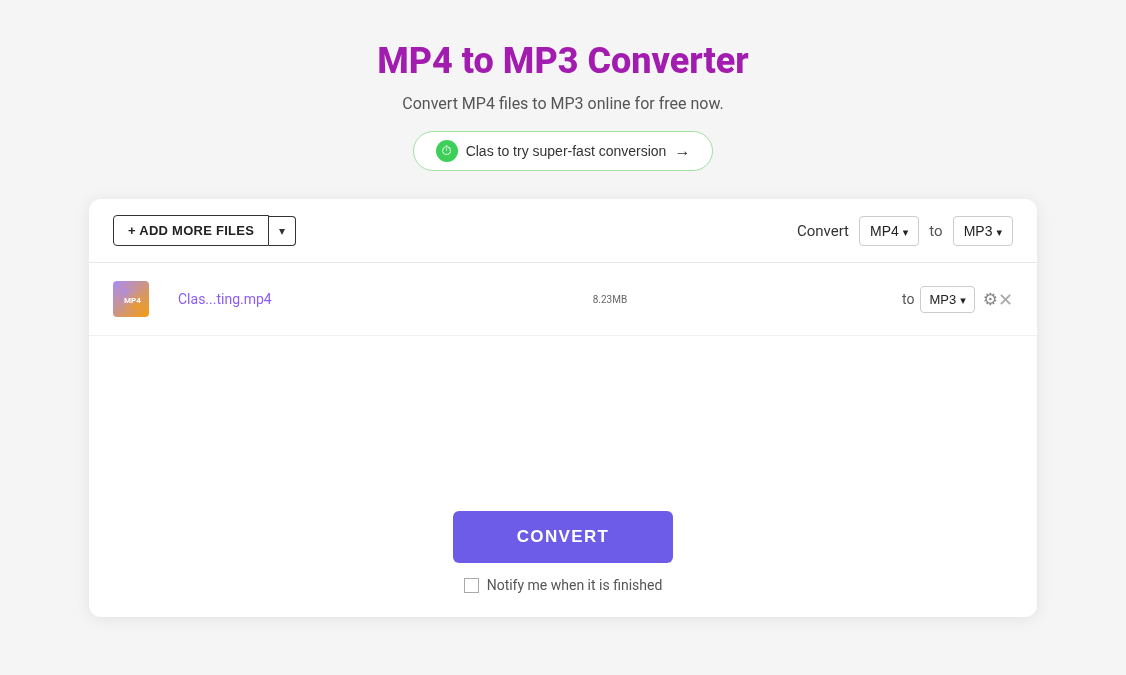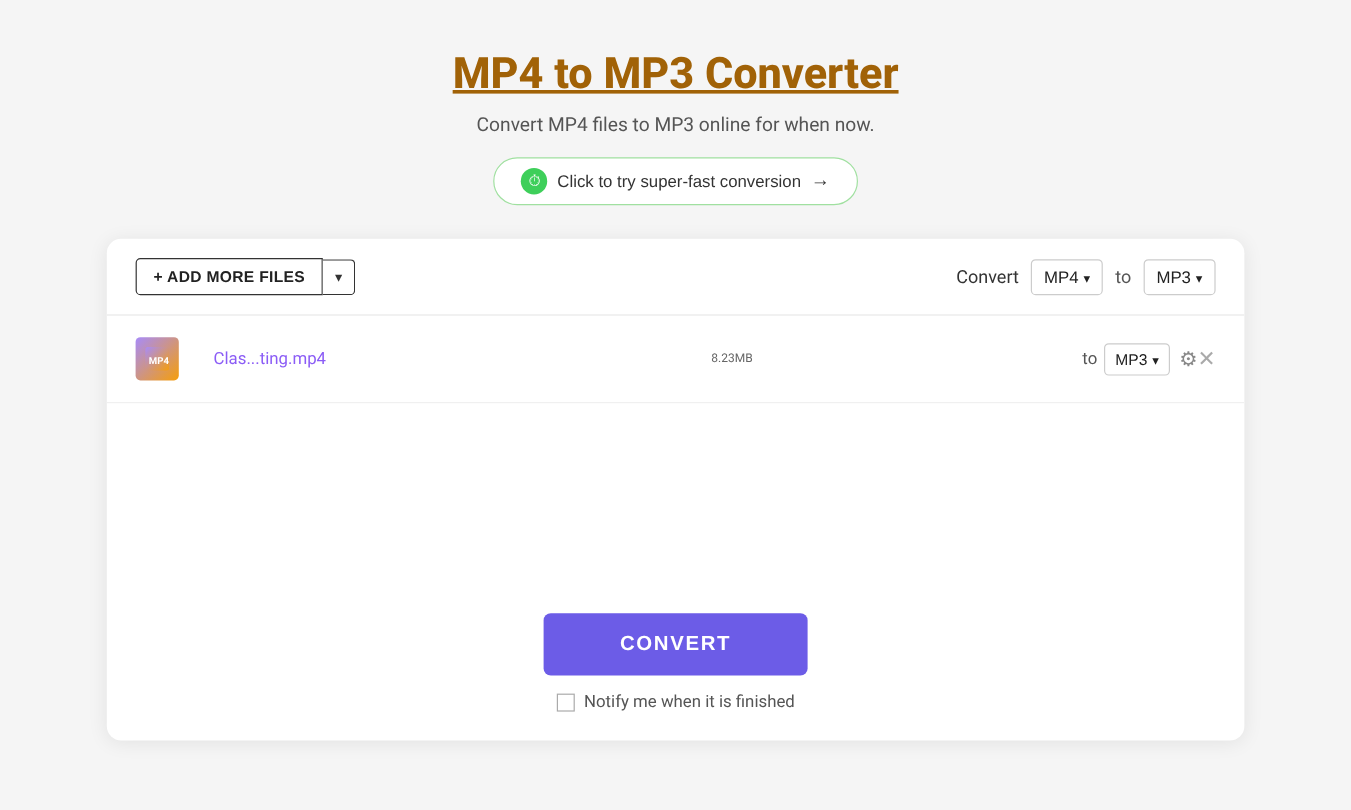--- a/index.html
+++ b/index.html
@@ -17,24 +17,23 @@
       min-height: 675px;
       background: #f5f5f5;
       display: flex;
       flex-direction: column;
       align-items: center;
       padding: 40px 20px 20px;
     }
     .page-title {
       font-size: 36px;
       font-weight: 800;
-      color: #a16207;
+      color: #a21caf;
       margin-bottom: 12px;
       text-align: center;
-      text-decoration: underline;
     }
     .page-subtitle {
       font-size: 16px;
       color: #555;
       margin-bottom: 18px;
       text-align: center;
     }
     .fast-conversion-btn {
       display: inline-flex;
       align-items: center;
@@ -230,25 +229,25 @@
     .chevron-down::after {
       content: '▾';
       font-size: 11px;
     }
   </style>
 </head>
 <body>
 
 <div class="page-wrapper">
   <h1 class="page-title">MP4 to MP3 Converter</h1>
-  <p class="page-subtitle">Convert MP4 files to MP3 online for when now.</p>
+  <p class="page-subtitle">Convert MP4 files to MP3 online for free now.</p>
 
   <button class="fast-conversion-btn">
     <span class="clock-icon">⏱</span>
-    <span>Click to try super-fast conversion</span>
+    <span>Clas to try super-fast conversion</span>
     <span class="arrow">→</span>
   </button>
 
   <div class="converter-box">
     <div class="toolbar">
       <div class="toolbar-left">
         <button class="add-files-btn">
           <span>+ ADD MORE FILES</span>
         </button>
         <button class="add-files-dropdown">

